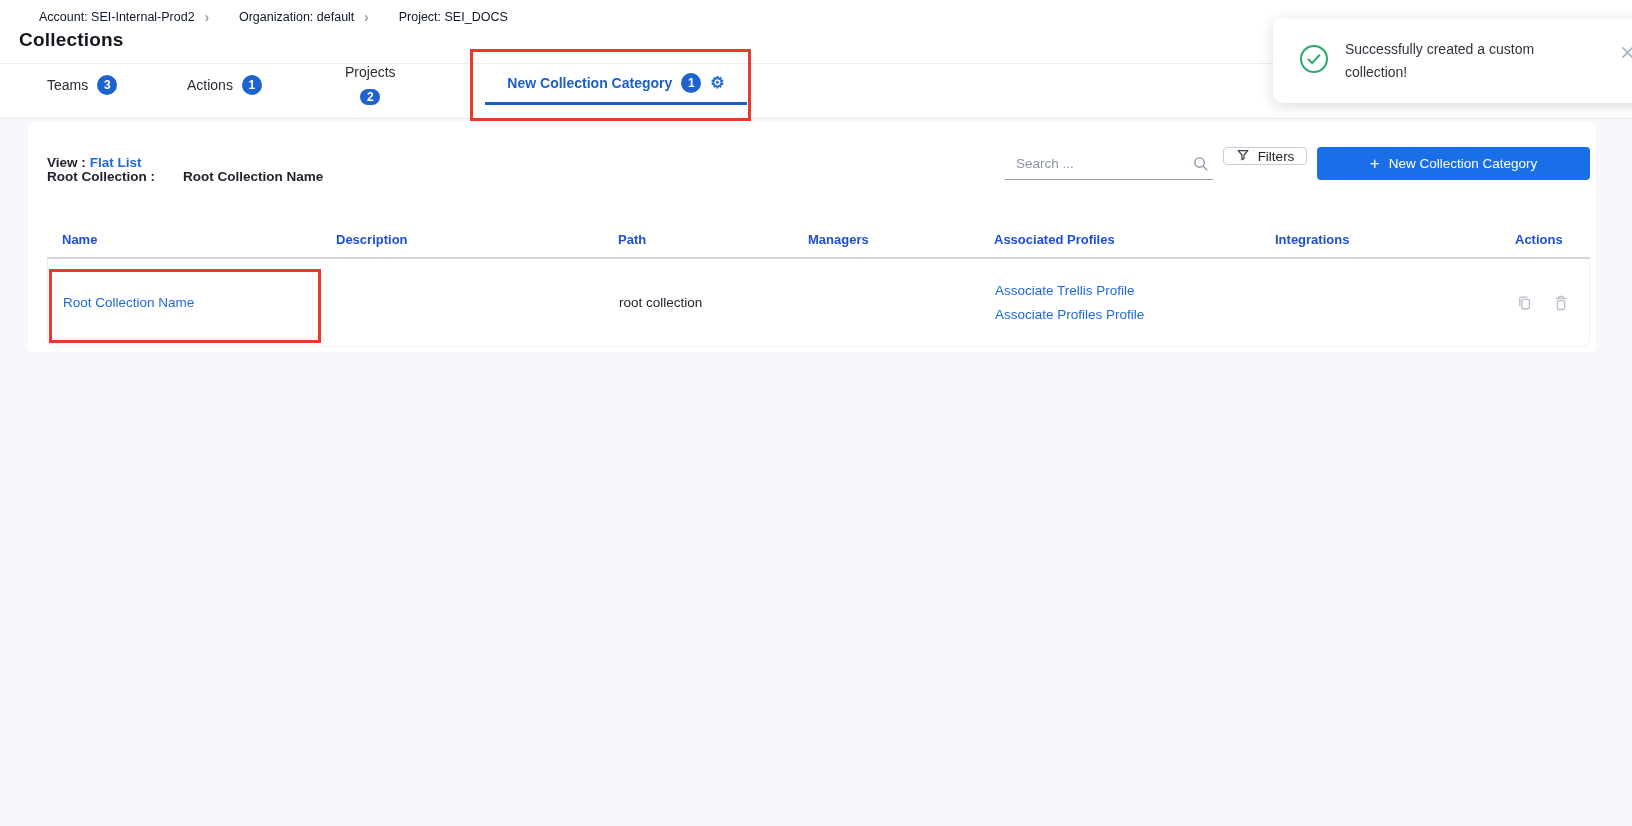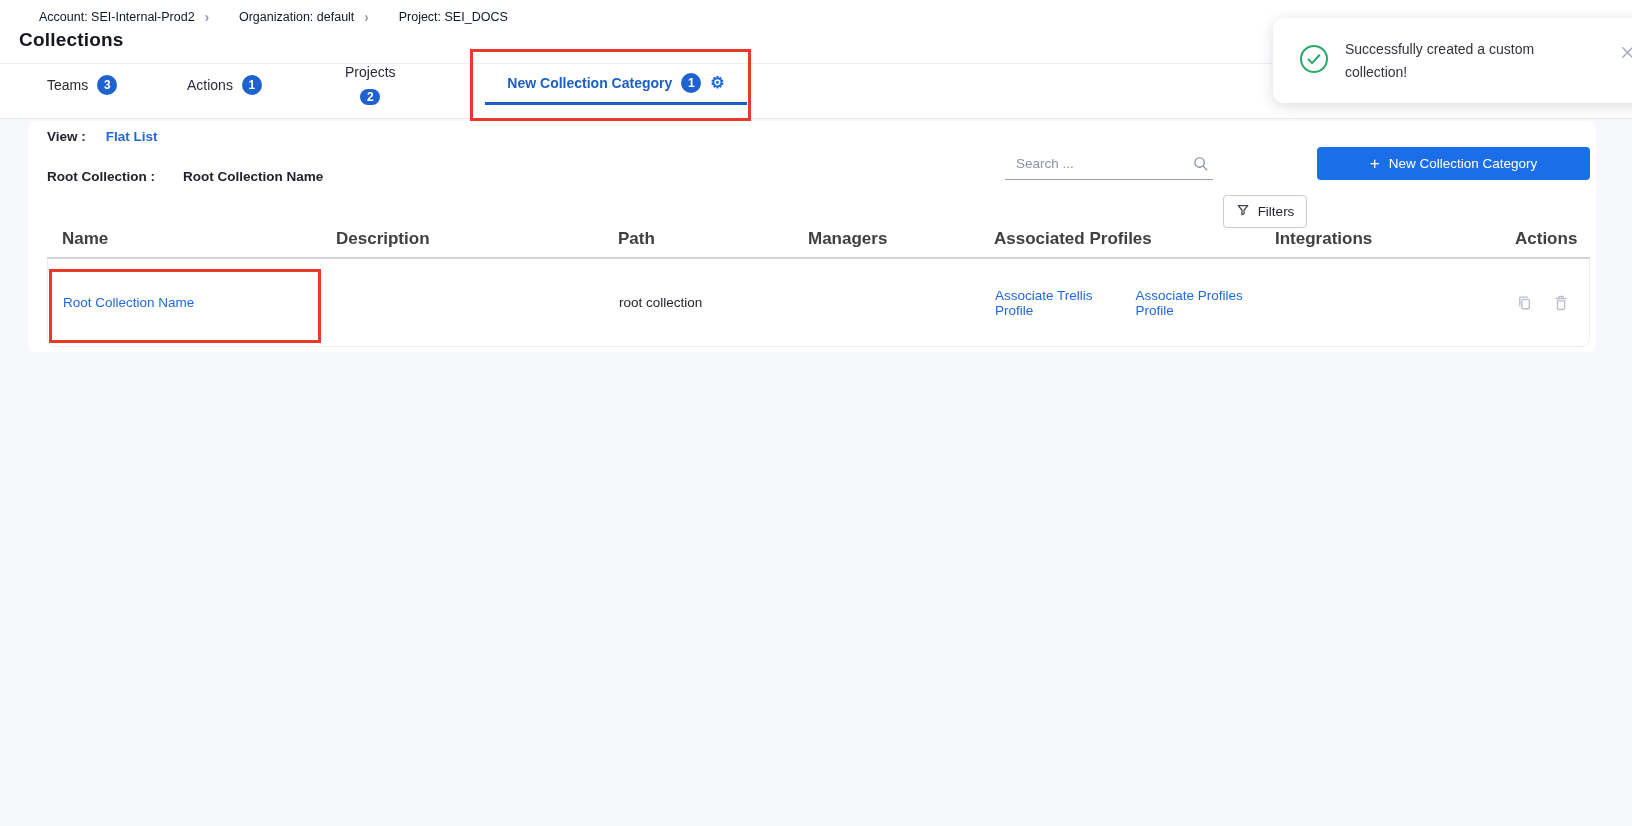--- a/index.html
+++ b/index.html
@@ -31,50 +31,50 @@
 
   
   .toast { position:absolute; left:1273px; top:18px; width:392px; height:85px; background:#ffffff;
            border-radius:10px; box-shadow:0 3px 14px rgba(31,37,60,.16); z-index:60; }
   .toast-check { position:absolute; left:26px; top:26px; }
   .toast-msg { position:absolute; left:72px; top:20px; width:232px; font-size:14px; line-height:23px; color:#32333d; }
   .toast-close { position:absolute; left:347px; top:27px; cursor:pointer; }
 
   
   .card { position:absolute; left:28px; top:121px; width:1568px; height:231px; background:#ffffff; border-radius:6px; }
-  .meta-view { position:absolute; left:19px; top:8px; font-size:13.5px; font-weight:700; color:#22232e; display:flex; gap:20px; }
+  .meta-view { position:absolute; left:19px; top:34px; font-size:13.5px; font-weight:700; color:#22232e; display:flex; gap:4px; }
   .meta-root { position:absolute; left:19px; top:48px; font-size:13.5px; font-weight:700; color:#22232e; display:flex; gap:28px; }
   .blue-link { color:#1f68dd; cursor:pointer; text-decoration:none; }
 
   .search-wrap { position:absolute; left:977px; top:26px; width:208px; height:33px; border-bottom:1px solid #999eae; }
   .search-input { position:absolute; left:11px; top:4px; width:166px; height:24px; border:none; outline:none;
                   font-size:13.5px; font-family:"Liberation Sans",sans-serif; color:#3a3b45; background:transparent; }
   .search-input::placeholder { color:#8b93a7; }
   .search-icon { position:absolute; right:5px; top:9px; }
 
-  .filters-btn { position:absolute; left:1195px; top:26px; width:84px; height:33px; background:#ffffff;
+  .filters-btn { position:absolute; left:1195px; top:26px; width:84px; height:18px; background:#ffffff;
                  border:1px solid #c9ccd6; border-radius:4px; display:flex; align-items:center; justify-content:center;
-                 gap:8px; font-size:13.5px; color:#24252c; cursor:pointer;margin-top:48px; }
+                 gap:8px; font-size:13.5px; color:#24252c; cursor:pointer; }
   .primary-btn { position:absolute; left:1289px; top:26px; width:273px; height:33px; background:#1a6fe8; border:none;
                  border-radius:4px; display:flex; align-items:center; justify-content:center; gap:9px;
                  font-size:13.5px; color:#ffffff; cursor:pointer; font-family:"Liberation Sans",sans-serif; }
   .plus-icon { font-size:17px; font-weight:400; line-height:1; margin-top:-1px; }
 
   
   .tbl { position:absolute; left:19px; top:100px; width:1543px; }
   .tbl-head { display:grid; grid-template-columns:289px 282px 190px 186px 281px 240px 1fr;
-              height:38px; align-items:center; font-size:17px; font-weight:700; color:#404040;
+              height:38px; align-items:center; font-size:13px; font-weight:700; color:#1d4ed8;
               border-bottom:2px solid #d2d3db; }
   .tbl-head > div:first-child { padding-left:15px; }
   .tbl-row { display:grid; grid-template-columns:289px 282px 190px 186px 281px 240px 1fr;
              height:88px; align-items:center; font-size:13.5px;
              border:1px solid #edeef5; border-top:none; border-radius:0 0 8px 8px; }
   .tbl-row > div:first-child { padding-left:15px; }
   .cell-name a { font-size:13.5px; }
-  .cell-profiles { display:flex; flex-direction:row; gap:9px; }
+  .cell-profiles { display:flex; flex-direction:column; gap:9px; }
   .cell-actions { display:flex; gap:20px; align-items:center; }
   .icon-btn { cursor:pointer; display:inline-flex; }
 
   
   .anno { position:absolute; border:3px solid #e8392b; z-index:50; pointer-events:none; }
   .anno-tab { left:470px; top:49px; width:281px; height:72px; }
   .anno-row { left:49px; top:269px; width:272px; height:74px; }
 </style>
 </head>
 <body>

